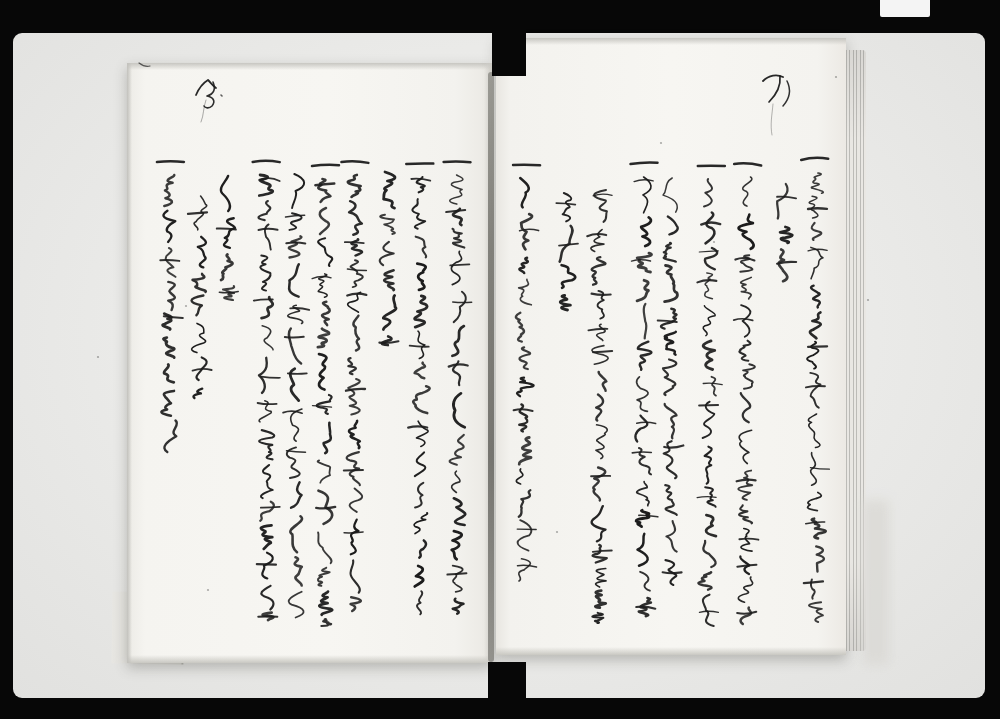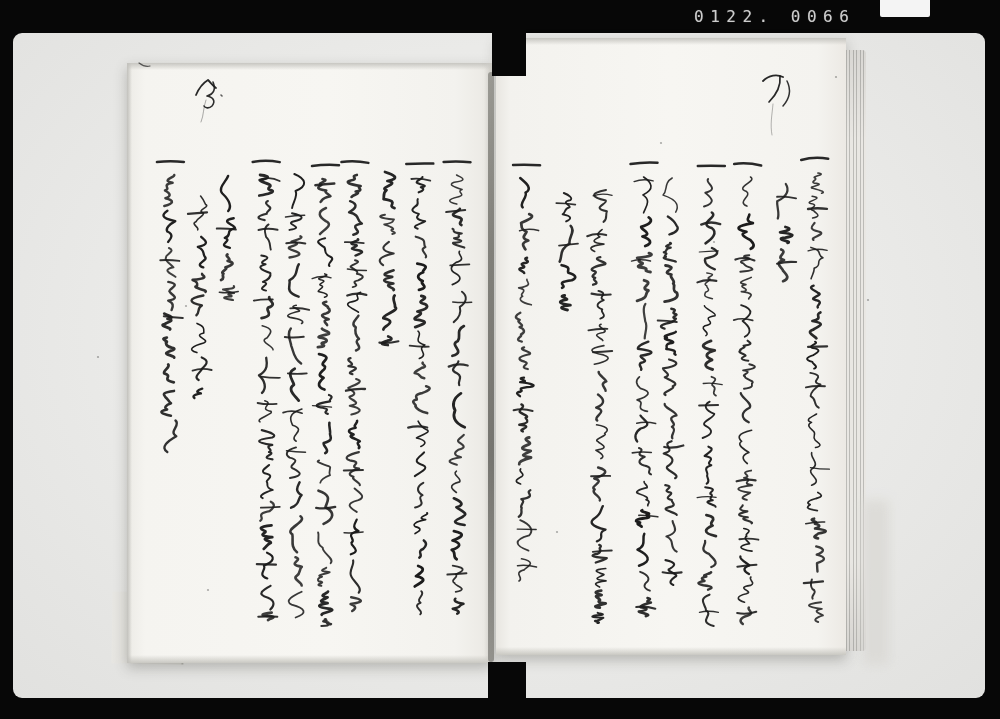--- a/index.html
+++ b/index.html
@@ -385,14 +385,13 @@
       <circle cx="868" cy="300" r="1.1" fill="#3a3a3a" opacity="0.4"></circle>
       <circle cx="661" cy="143" r="1.1" fill="#3a3a3a" opacity="0.4"></circle>
       <circle cx="836" cy="77" r="1.1" fill="#3a3a3a" opacity="0.4"></circle>
       <circle cx="208" cy="590" r="1.1" fill="#3a3a3a" opacity="0.4"></circle>
     </svg>
 
   <div class="tab tab-top"></div>
   <div class="tab tab-bottom"></div>
 
   <div class="notch"></div>
-  <div class="counter">0122. 0066</div>
 </div>
 
 </body></html>

